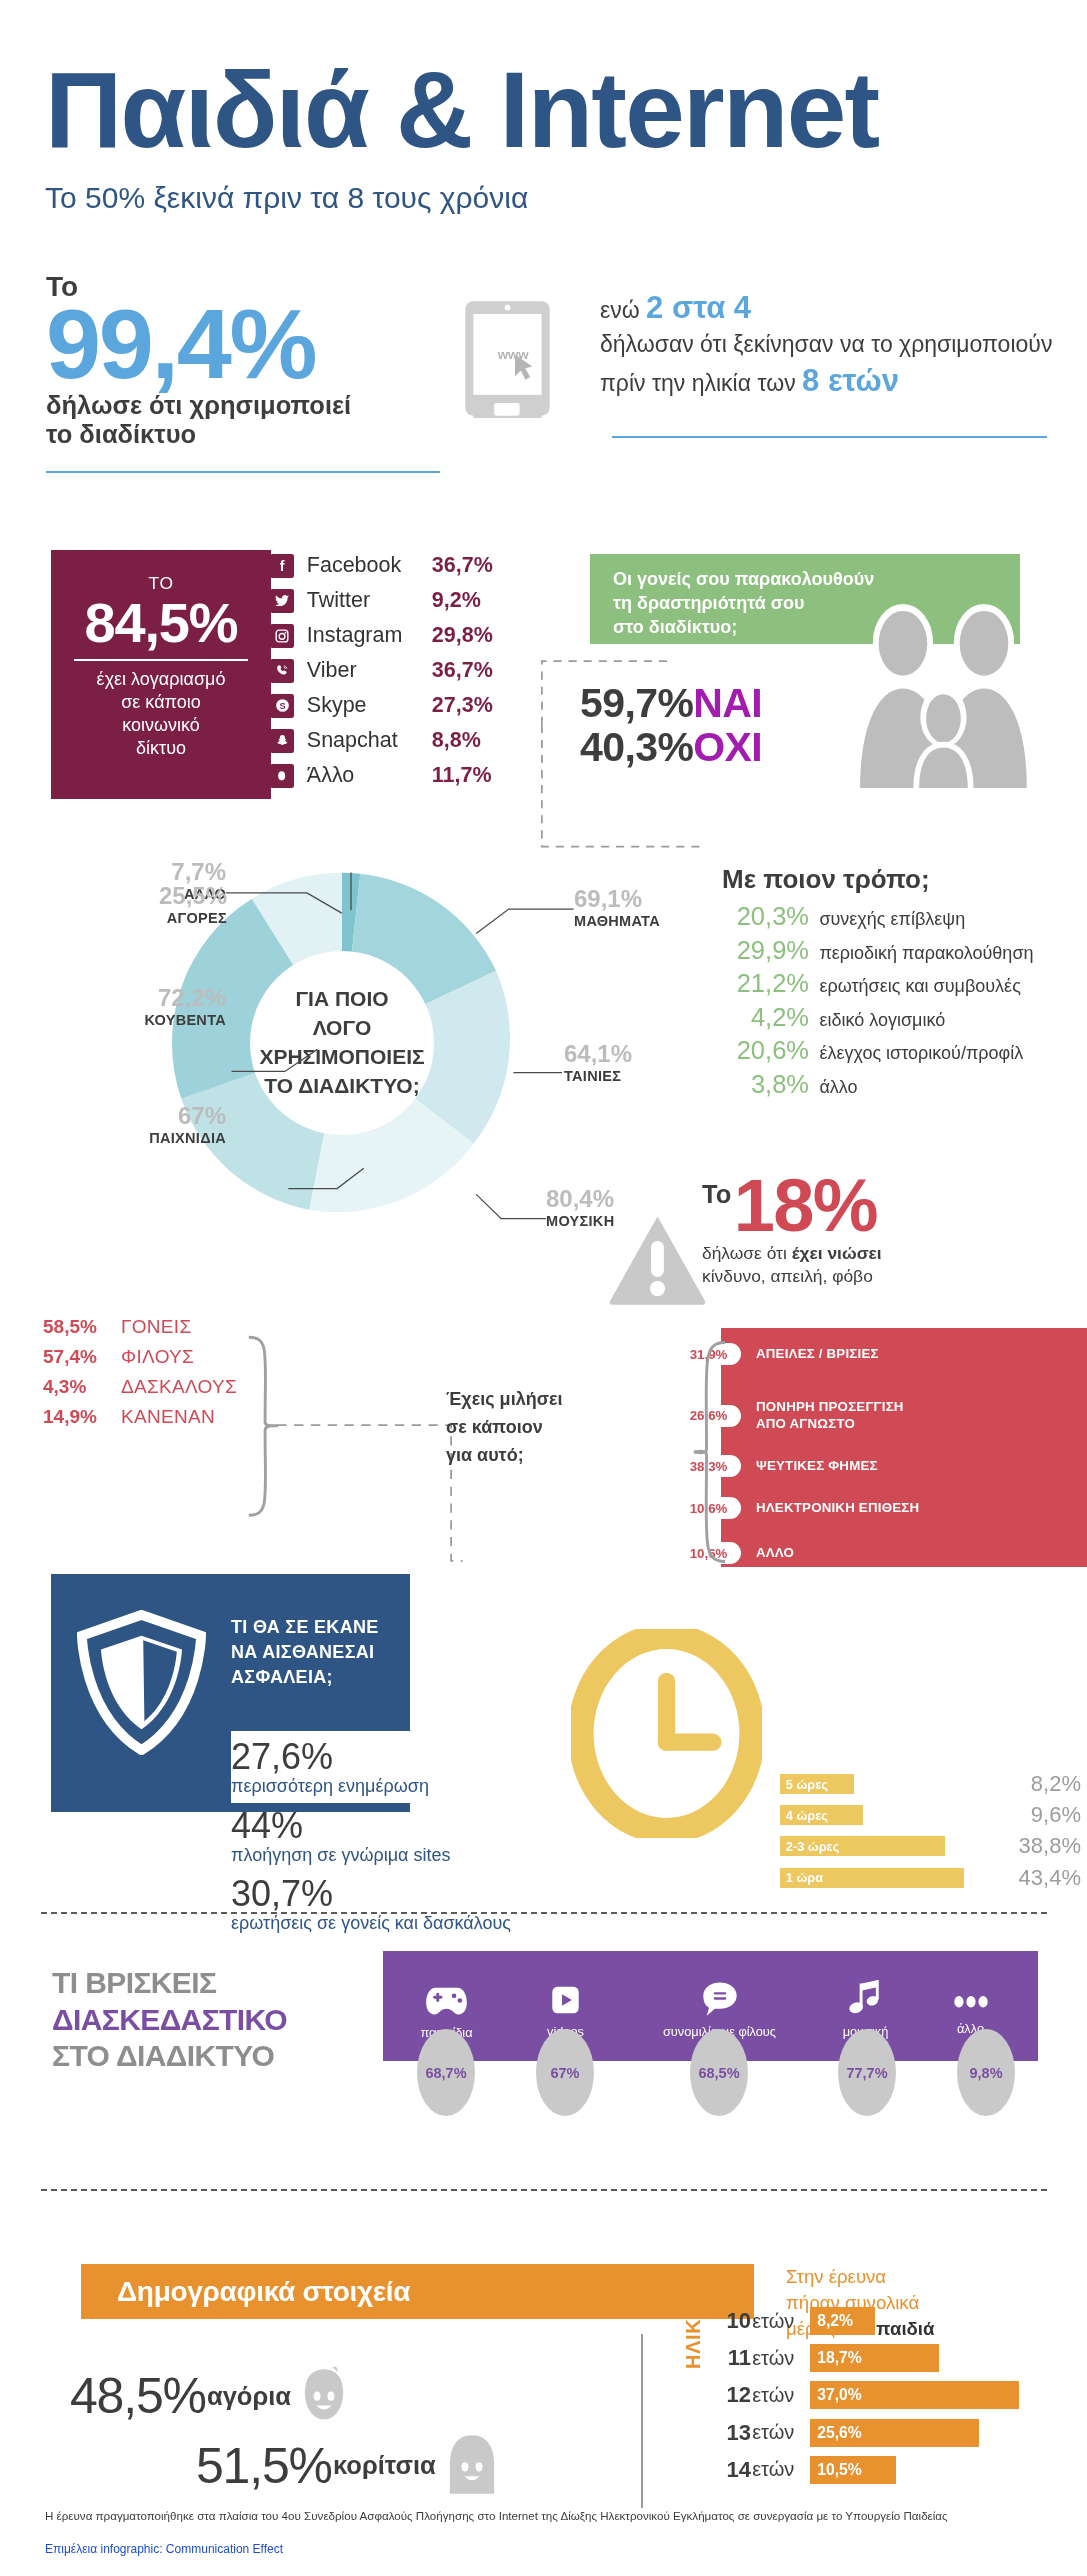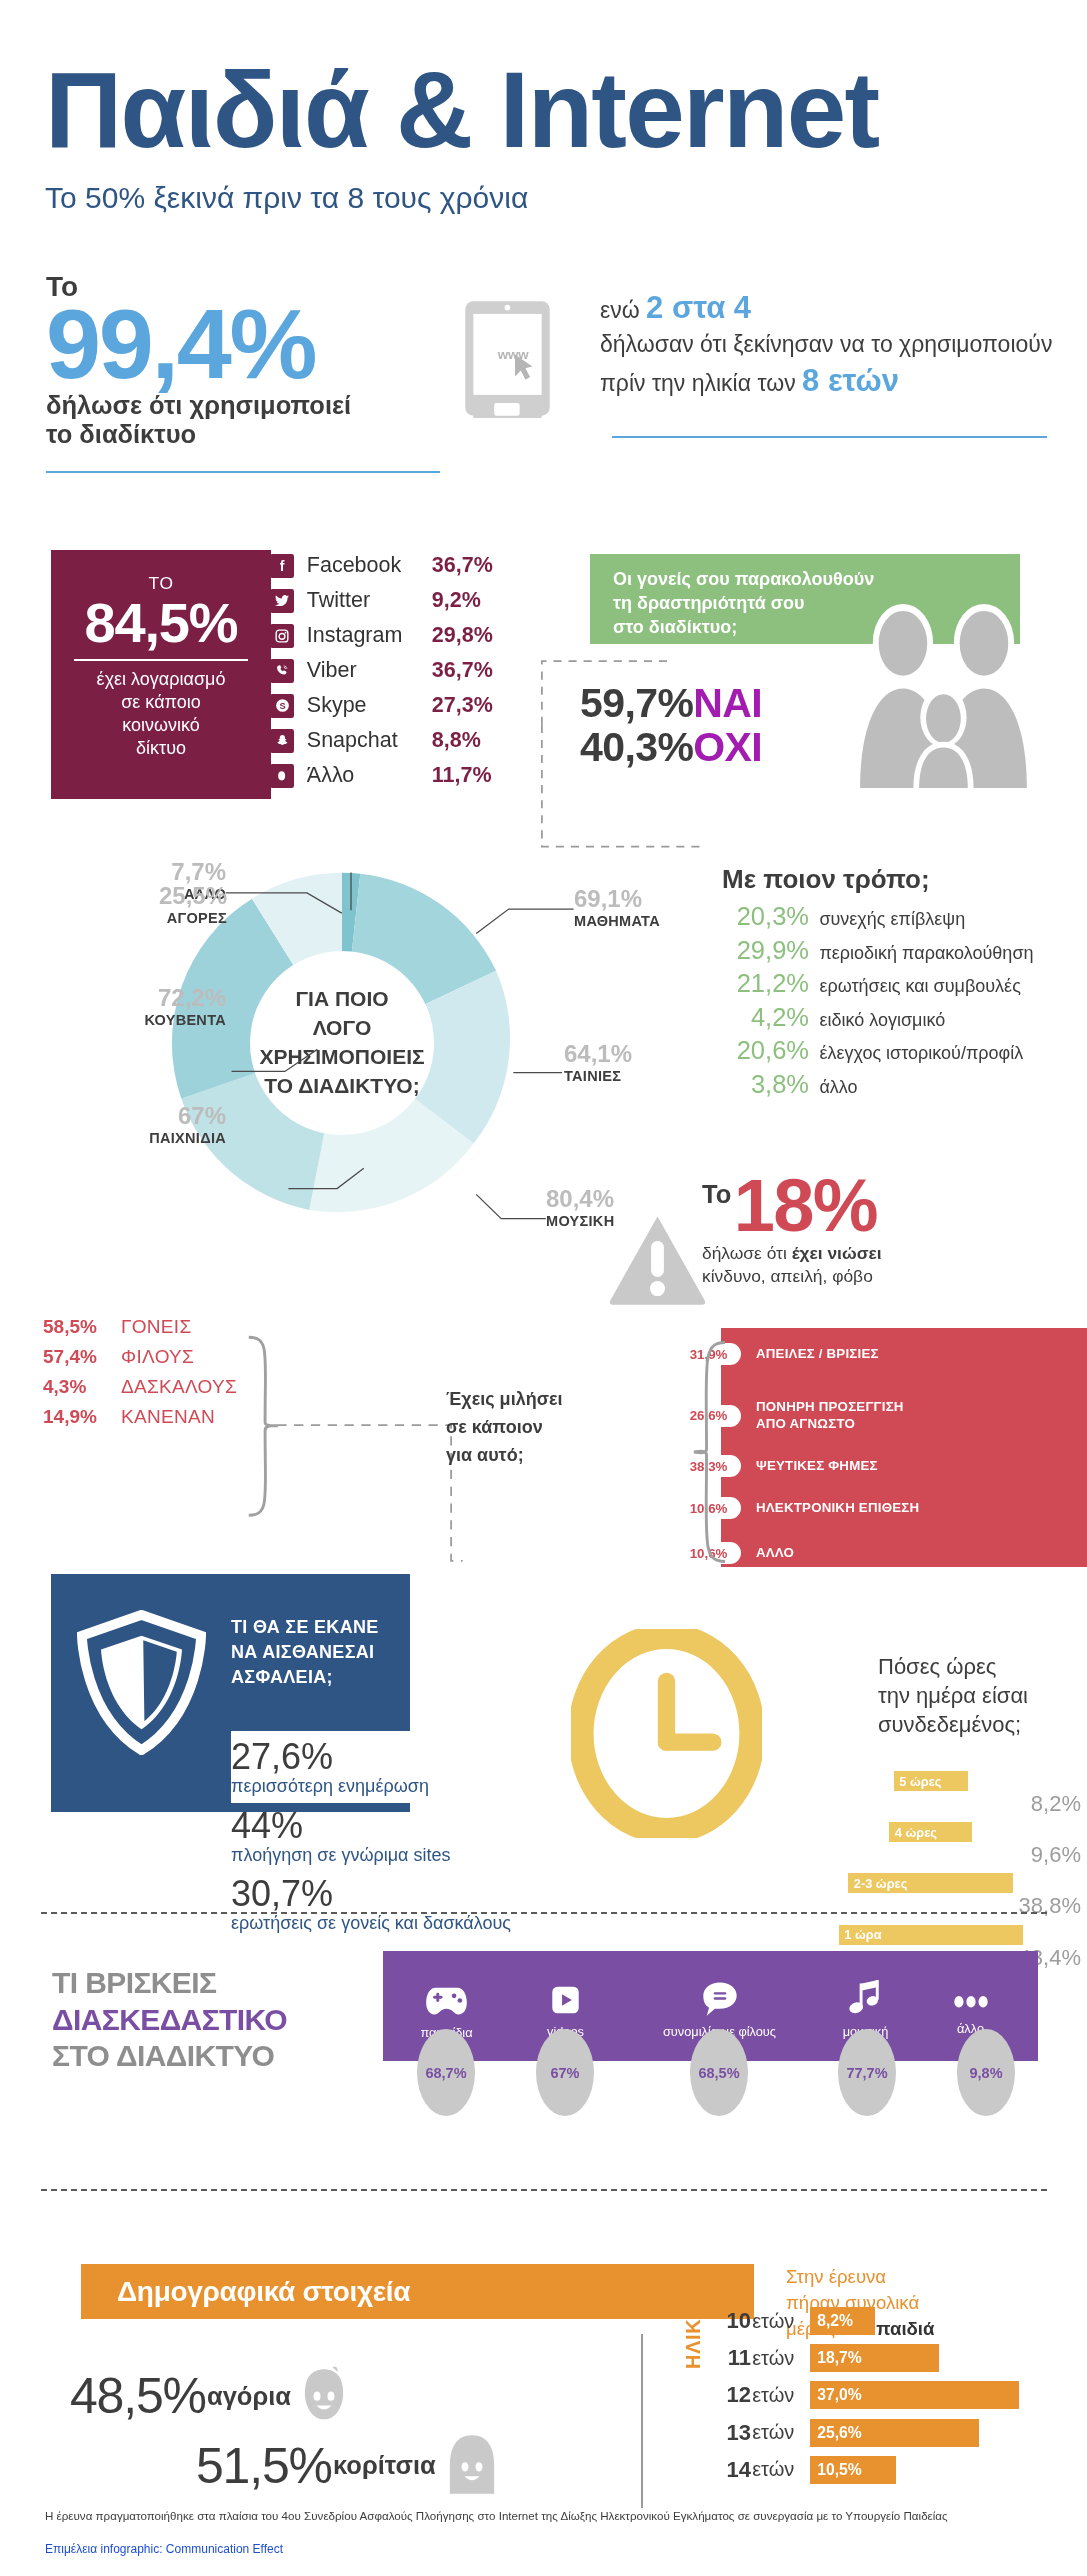--- a/index.html
+++ b/index.html
@@ -127,21 +127,21 @@
   }
   .navy-notch { position:absolute; left: 231px; top: 1731px; width: 180px; height: 72px; background:#fff; }
   .safelist { position: absolute; left: 231px; top: 1739px; }
   .safelist .n { font-size: 36px; color: #3d3d3d; line-height: 1.0; font-weight: normal;}
   .safelist .d { font-size: 18px; color: #2f5584; margin-top: 1.2px; margin-bottom: 10.4px; }
 
   
   .clock { position: absolute; left: 571px; top: 1629px; }
   .hoursq { position: absolute; left: 878px; top: 1652px; font-size: 22px; color: #3d3d3d; line-height: 1.32; }
   .hbars { position: absolute; left: 780px; top: 1771px; width: 301px; }
-  .hbar { display: flex; align-items: center; margin-bottom: 5.2px; flex-direction: column; }
+  .hbar { display: flex; align-items: center; margin-bottom: 5.2px; }
   .hbarfill { background: #edc75f; height: 20px; display:flex; align-items:center; }
   .hbarlabel { color: #fff; font-size: 12.8px; font-weight: bold; padding-left: 5.8px; white-space: nowrap;}
   .hpct { font-size: 22px; color: #9d9d9d; margin-left: auto; }
 
   
   .divider { position:absolute; left: 41px; width: 1006px; height:0; border-top: 2.9px dashed #5a5a5a; }
   .funttl { position: absolute; left: 52px; top: 1965px; font-size: 30px; font-weight: bold; line-height: 1.22; letter-spacing: -0.6px;}
   .funttl .g { color: #8e8e8e; }
   .funttl .p { color: #7a4fa3; }
   .purple { position: absolute; left: 383px; top: 1951px; width: 655px; height: 110px; background: #7a4fa3; }
@@ -546,25 +546,20 @@
       <div class="d">ερωτήσεις σε γονείς και δασκάλους</div>
     </div>
   </div>
 
   <div class="clock">
     <svg width="191" height="209" viewBox="0 0 330 360">
       <ellipse cx="165" cy="180" rx="148" ry="168" fill="none" stroke="#edc75f" stroke-width="44"></ellipse>
       <rect x="150" y="75" width="30" height="135" rx="15" fill="#edc75f"></rect>
       <rect x="150" y="180" width="110" height="30" rx="15" fill="#edc75f"></rect>
     </svg>
-  </div>
-  <div class="hoursq">
-    <div>Πόσες ώρες</div>
-    <div>την ημέρα είσαι</div>
-    <div>συνδεδεμένος;</div>
   </div>
   <div class="hbars">
     <div class="hbar">
       <div class="hbarfill" style="width:74px">
           <span class="hbarlabel">5 ώρες</span>
         </div>
       <div class="hpct">8,2%</div>
     </div>
     <div class="hbar">
       <div class="hbarfill" style="width:83px">

